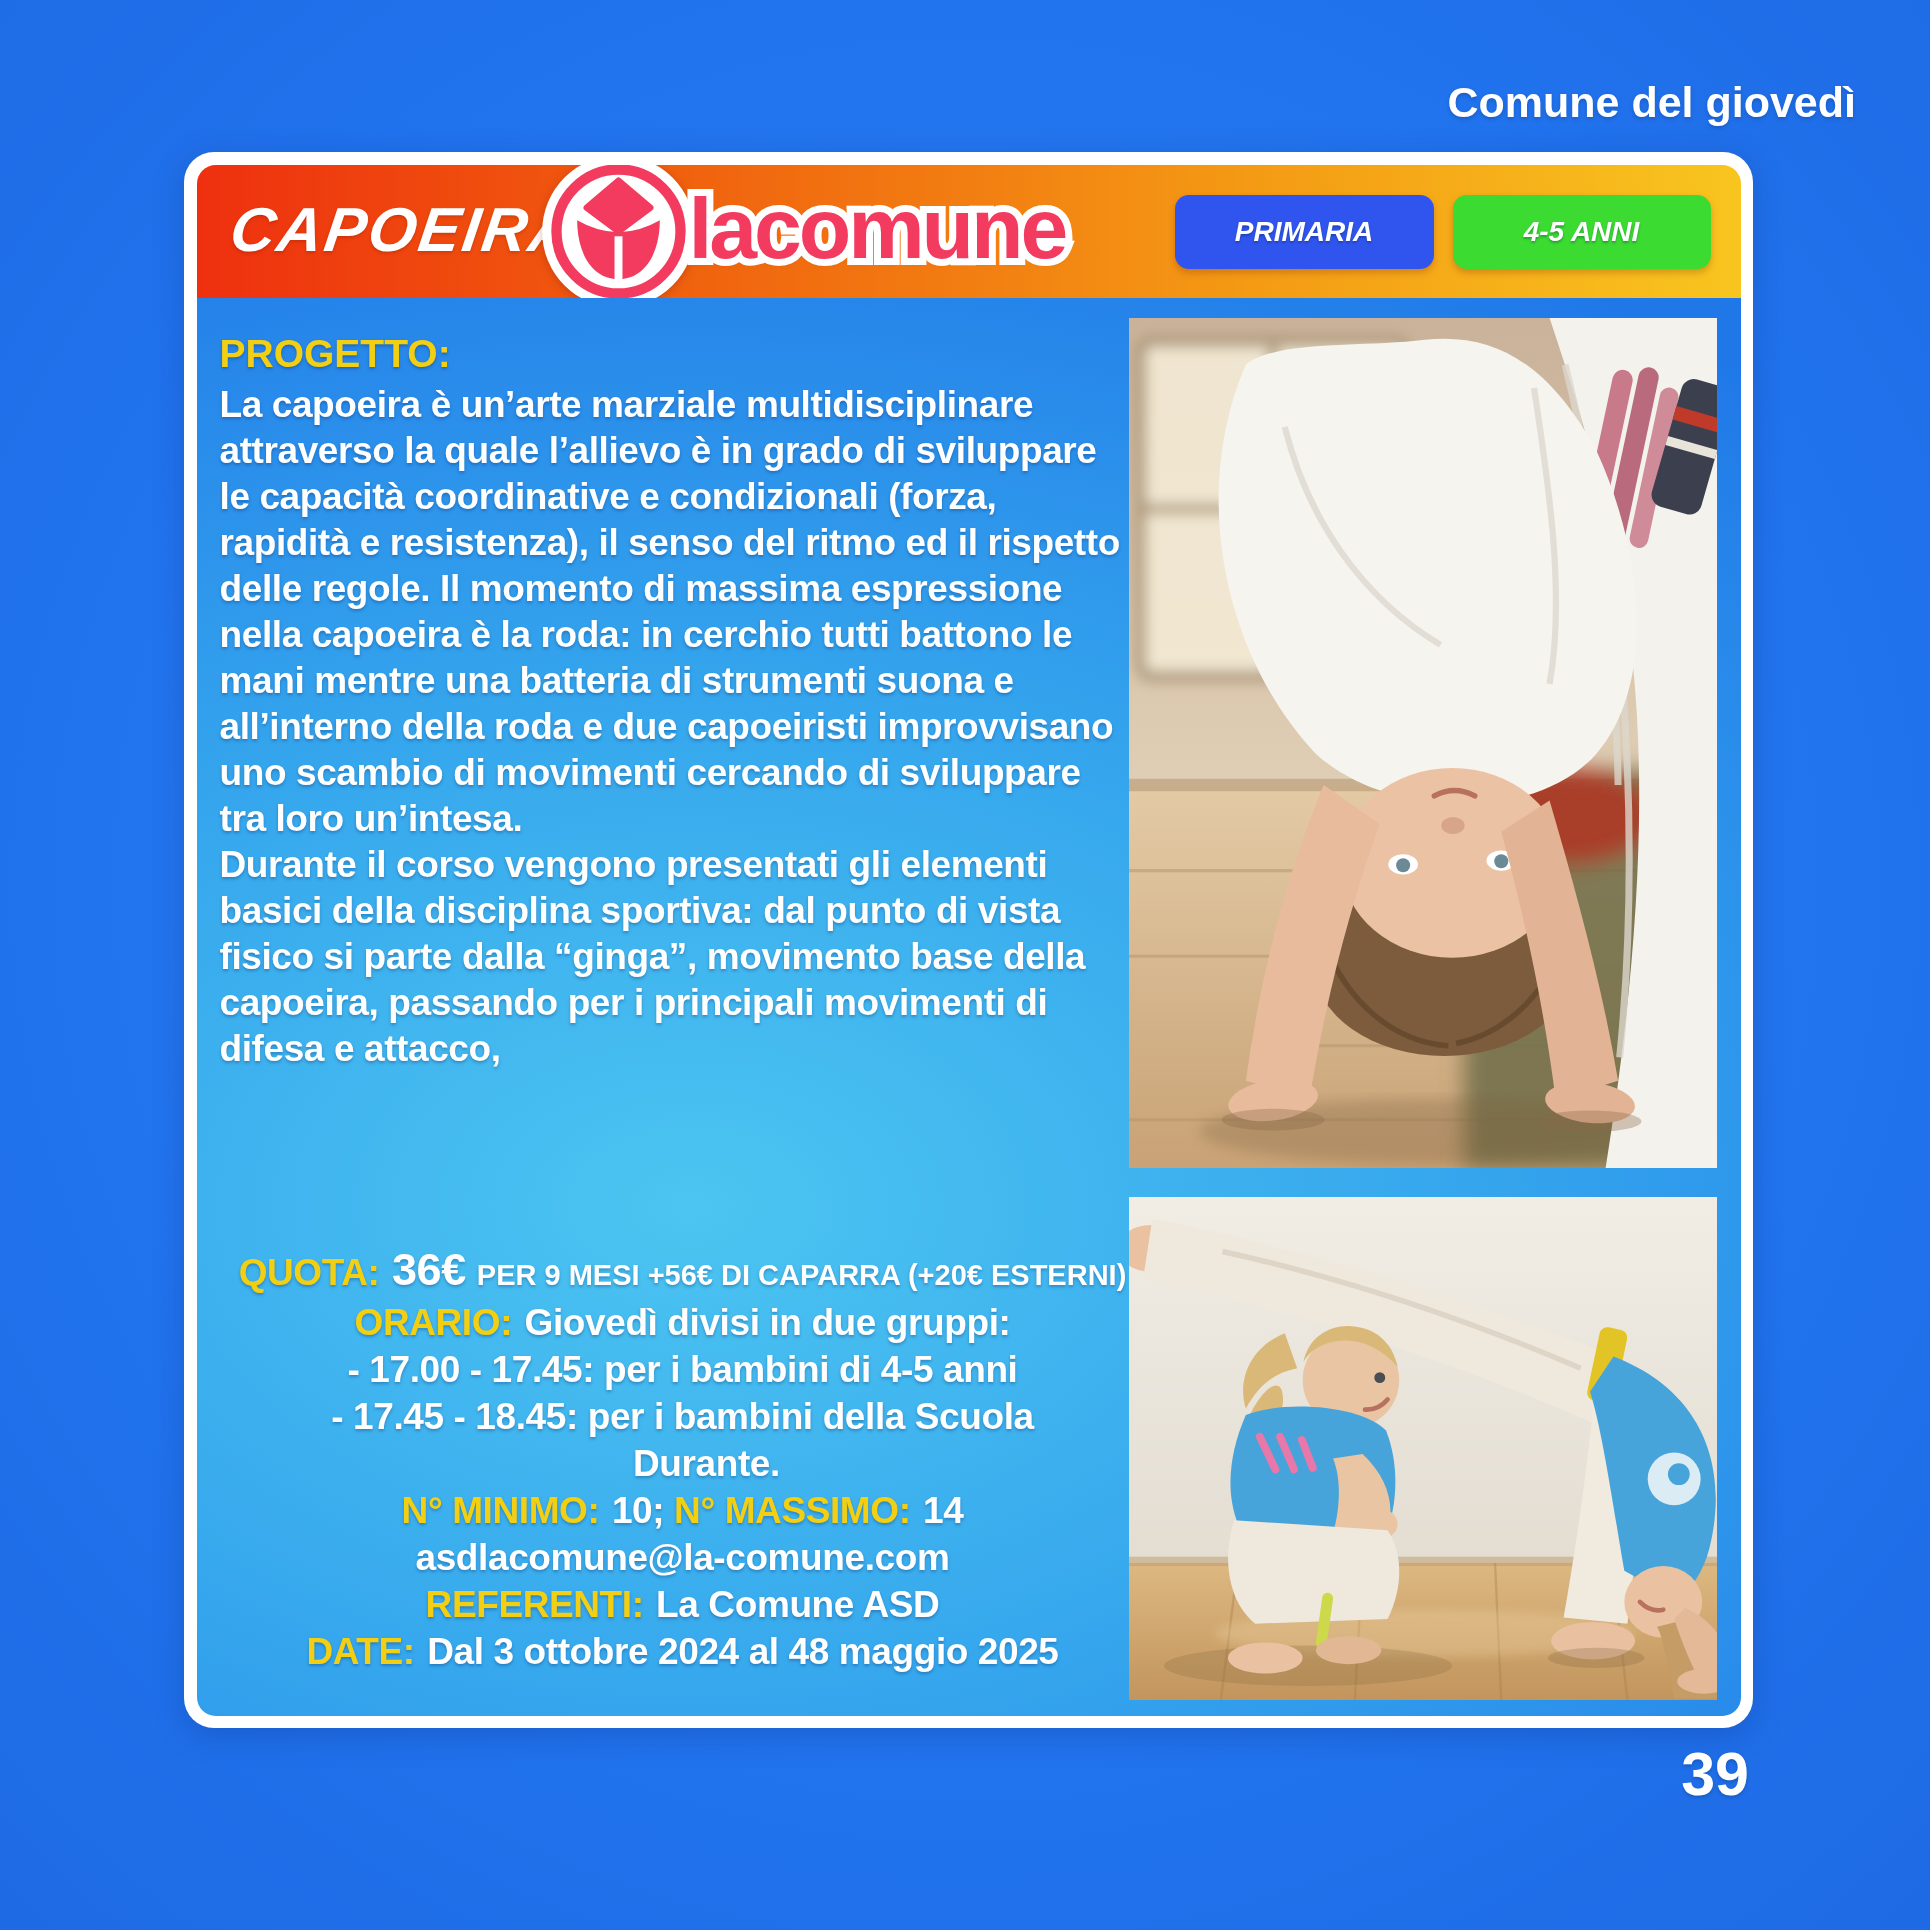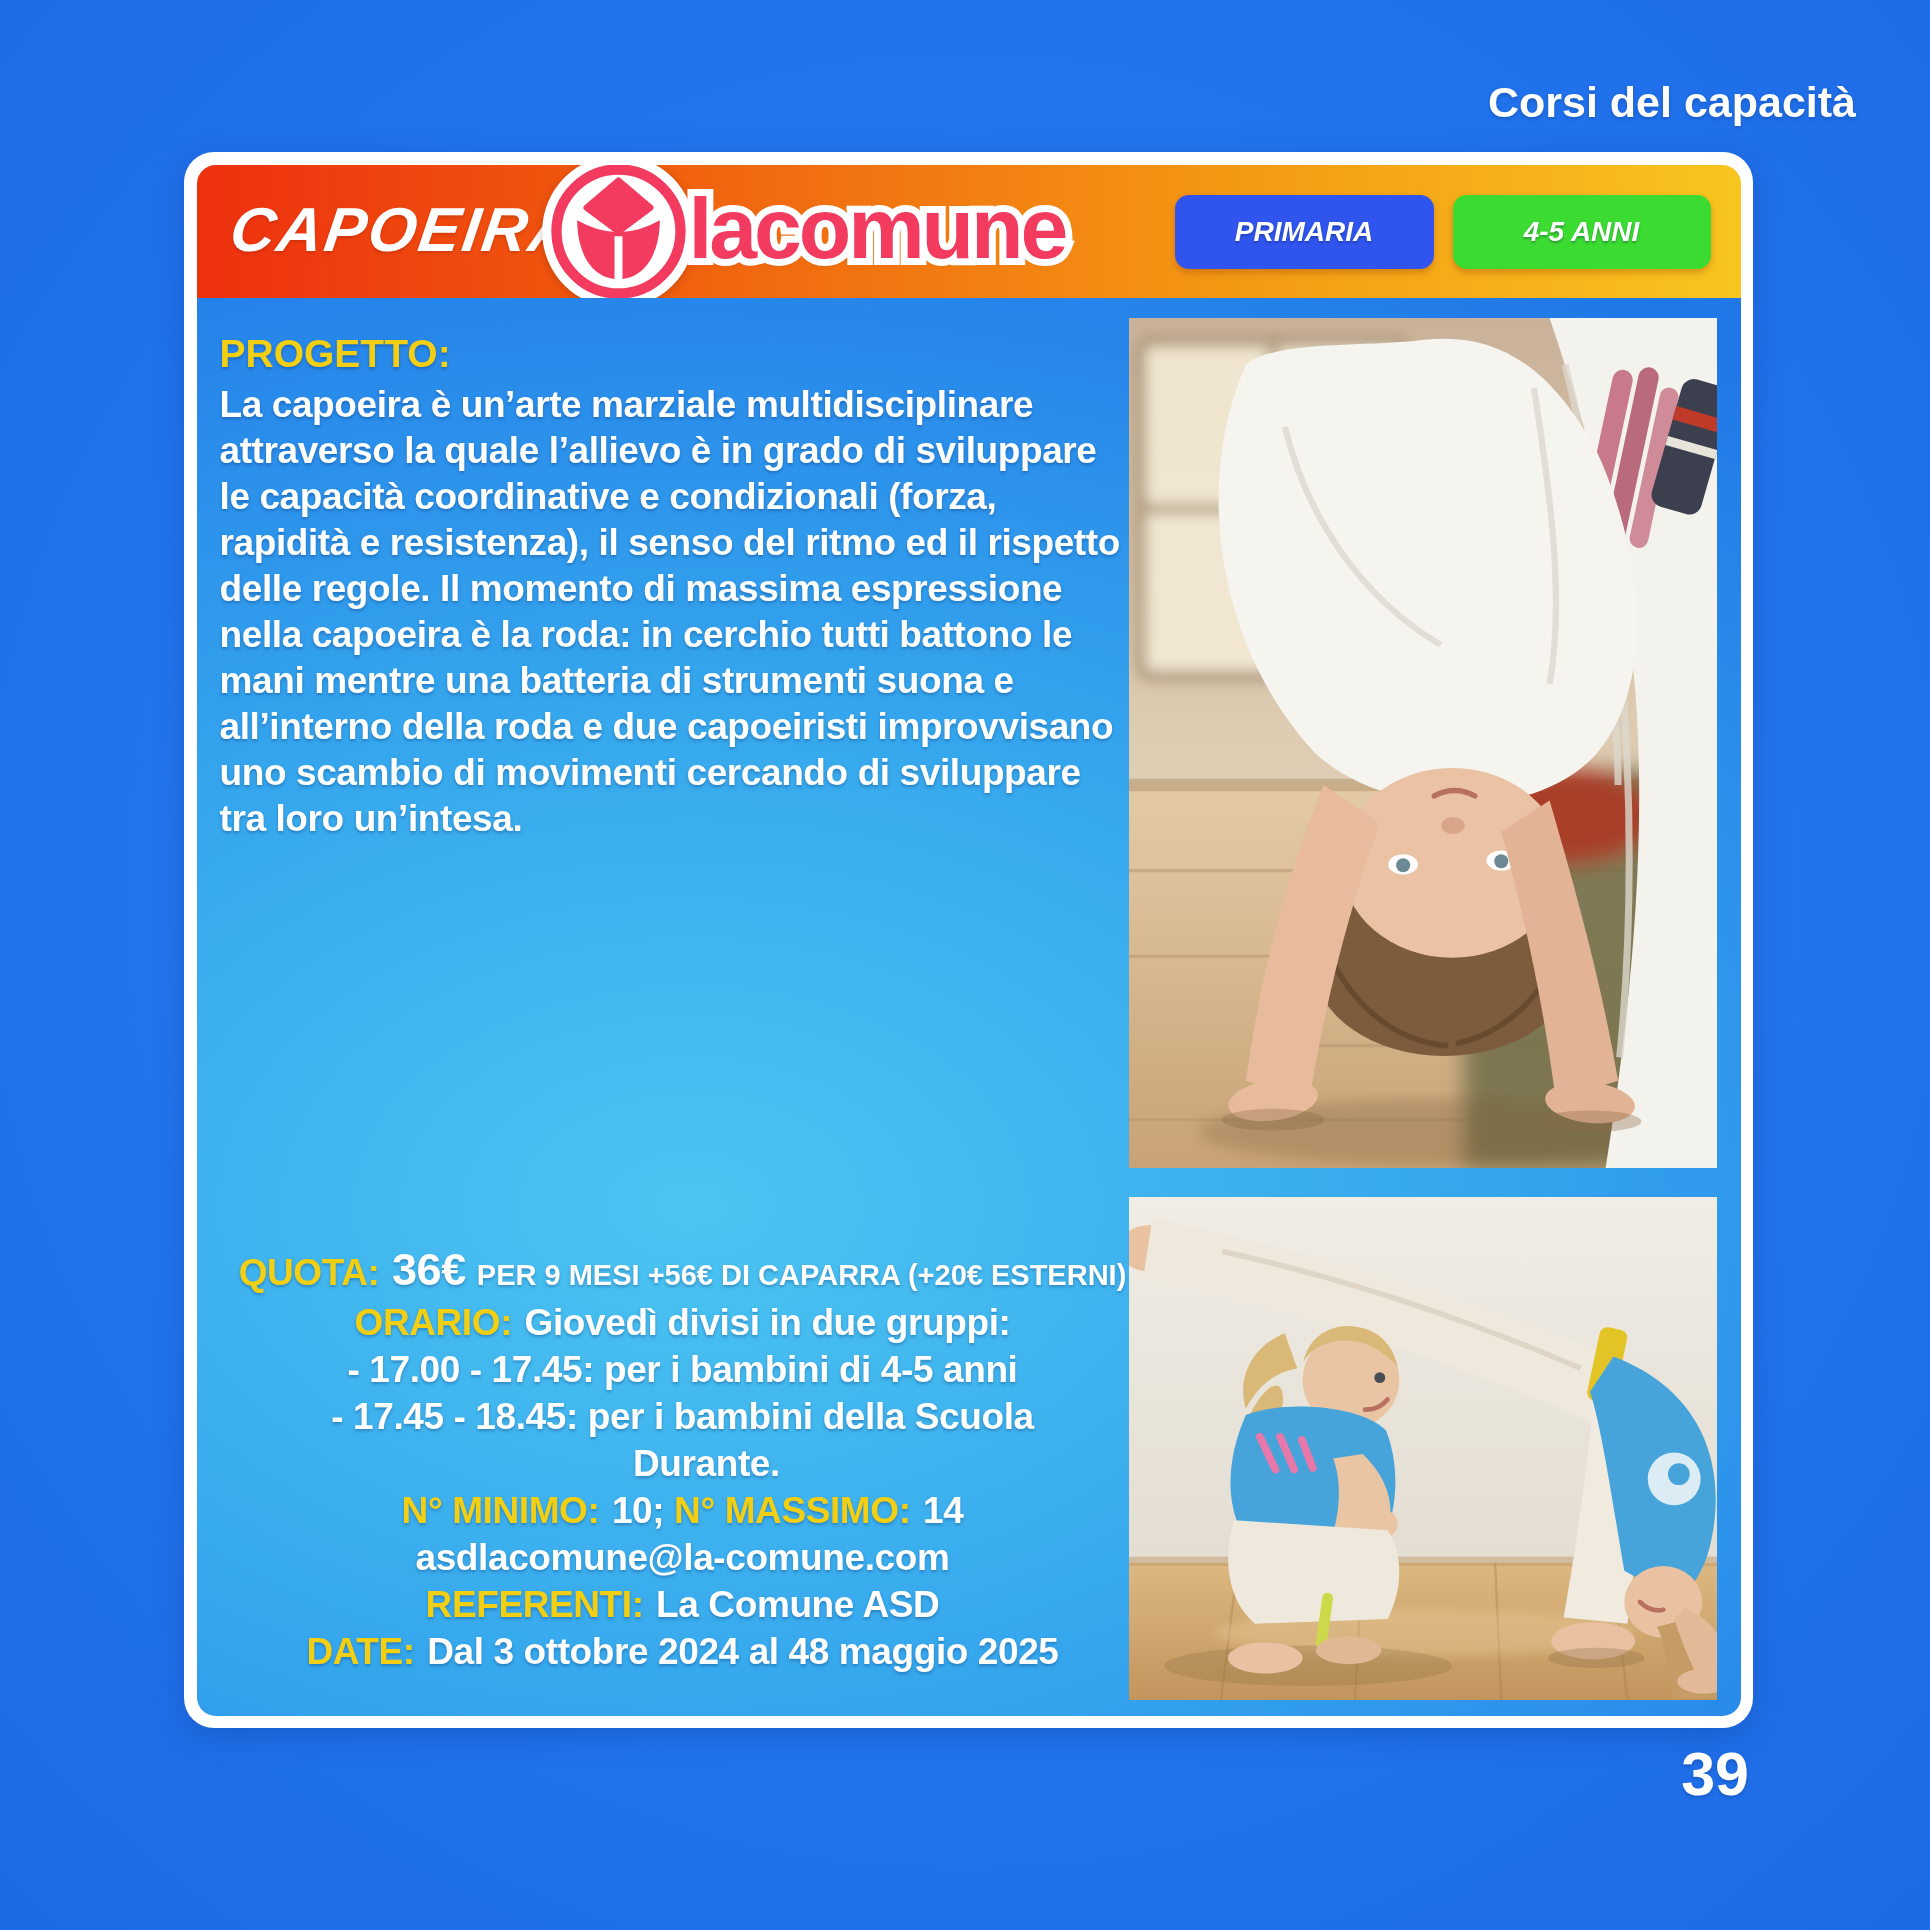--- a/index.html
+++ b/index.html
@@ -86,21 +86,21 @@
     position:absolute;right:181px;top:1739px;
     font-size:61px;font-weight:800;color:#ffffff;
     text-shadow:0 2.3px 3.9px rgba(0,30,80,.25);
   }
 </style>
 </head>
 <body>
 
 <div class="page">
 
-  <div class="top-note">Corsi del capacità</div>
+  <div class="top-note">Comune del giovedì</div>
 
   <div class="card">
     <div class="card-inner">
 
       <div class="card-header">
         <div class="course-title">CAPOEIRA</div>
 
         <div class="logo">
           <svg viewBox="-100 -100 200 200" xmlns="http://www.w3.org/2000/svg">
             <circle r="96" fill="#ffffff"></circle>
@@ -122,20 +122,21 @@
         <div class="badge badge-anni">
           <span>4-5 ANNI</span>
         </div>
       </div>
 
       <div class="card-body">
 
         <div class="text-col">
           <span class="lbl progetto-label">PROGETTO:</span>
           <p class="para">La capoeira è un’arte marziale multidisciplinare attraverso la quale l’allievo è in grado di sviluppare le capacità coordinative e condizionali (forza, rapidità e resistenza), il senso del ritmo ed il rispetto delle regole. Il momento di massima espressione nella capoeira è la roda: in cerchio tutti battono le mani mentre una batteria di strumenti suona e all’interno della roda e due capoeiristi improvvisano uno scambio di movimenti cercando di sviluppare tra loro un’intesa.</p>
+          <p class="para">Durante il corso vengono presentati gli elementi basici della disciplina sportiva: dal punto di vista fisico si parte dalla “ginga”, movimento base della capoeira, passando per i principali movimenti di difesa e attacco,</p>
         </div>
 
         <div class="info-col">
           <div class="line quota-line">
             <span class="lbl">QUOTA:</span><span class="amount">36€</span><span class="detail">PER 9 MESI +56€ DI CAPARRA (+20€ ESTERNI)</span>
           </div>
           <div class="line">
             <span class="lbl">ORARIO:</span><span>Giovedì divisi in due gruppi:</span>
           </div>
           <div class="line">- 17.00 - 17.45: per i bambini di 4-5 anni</div>

